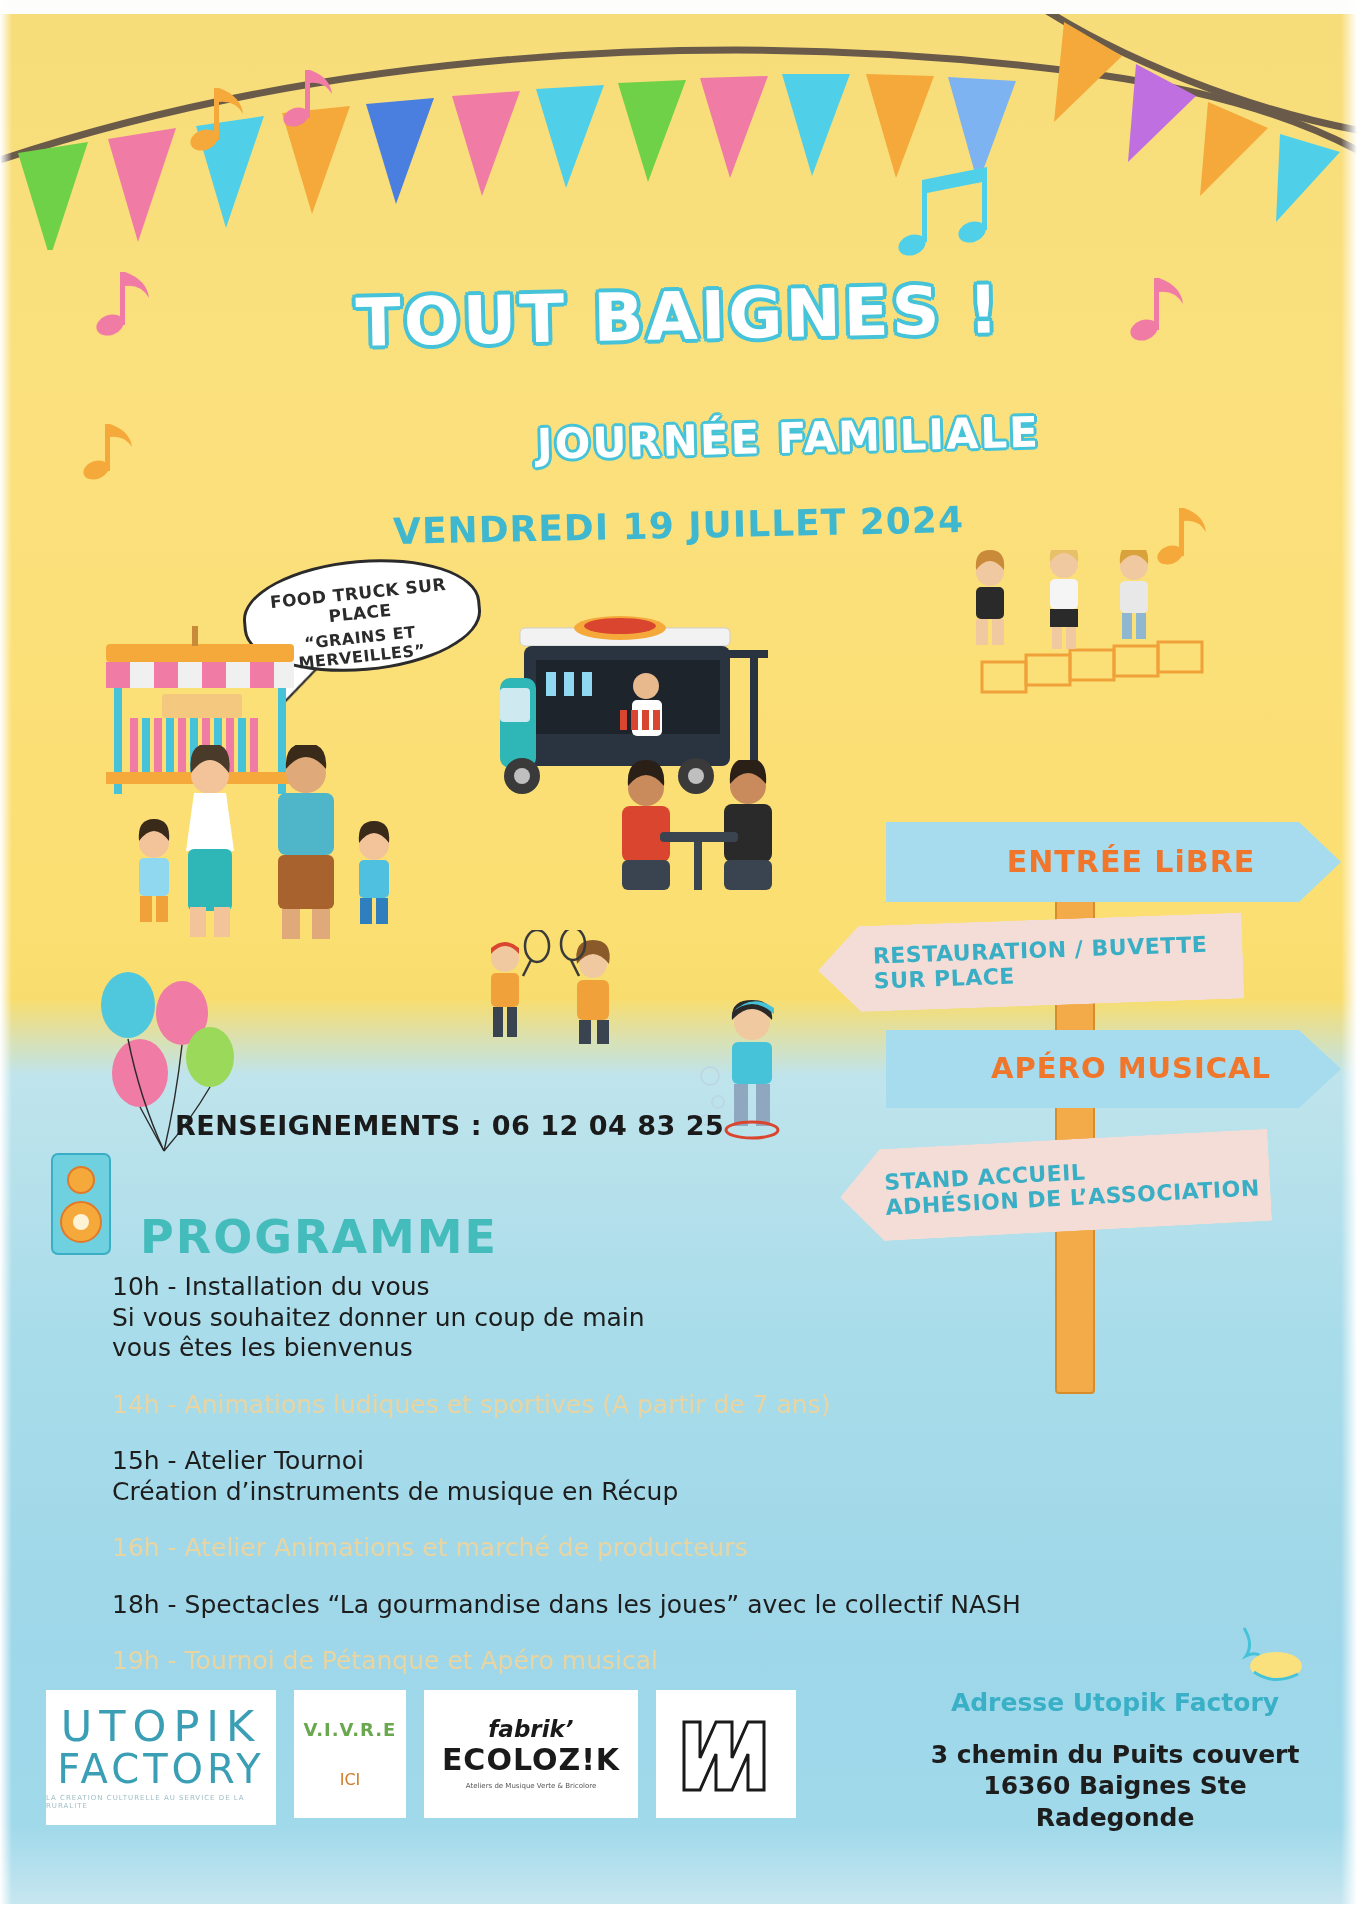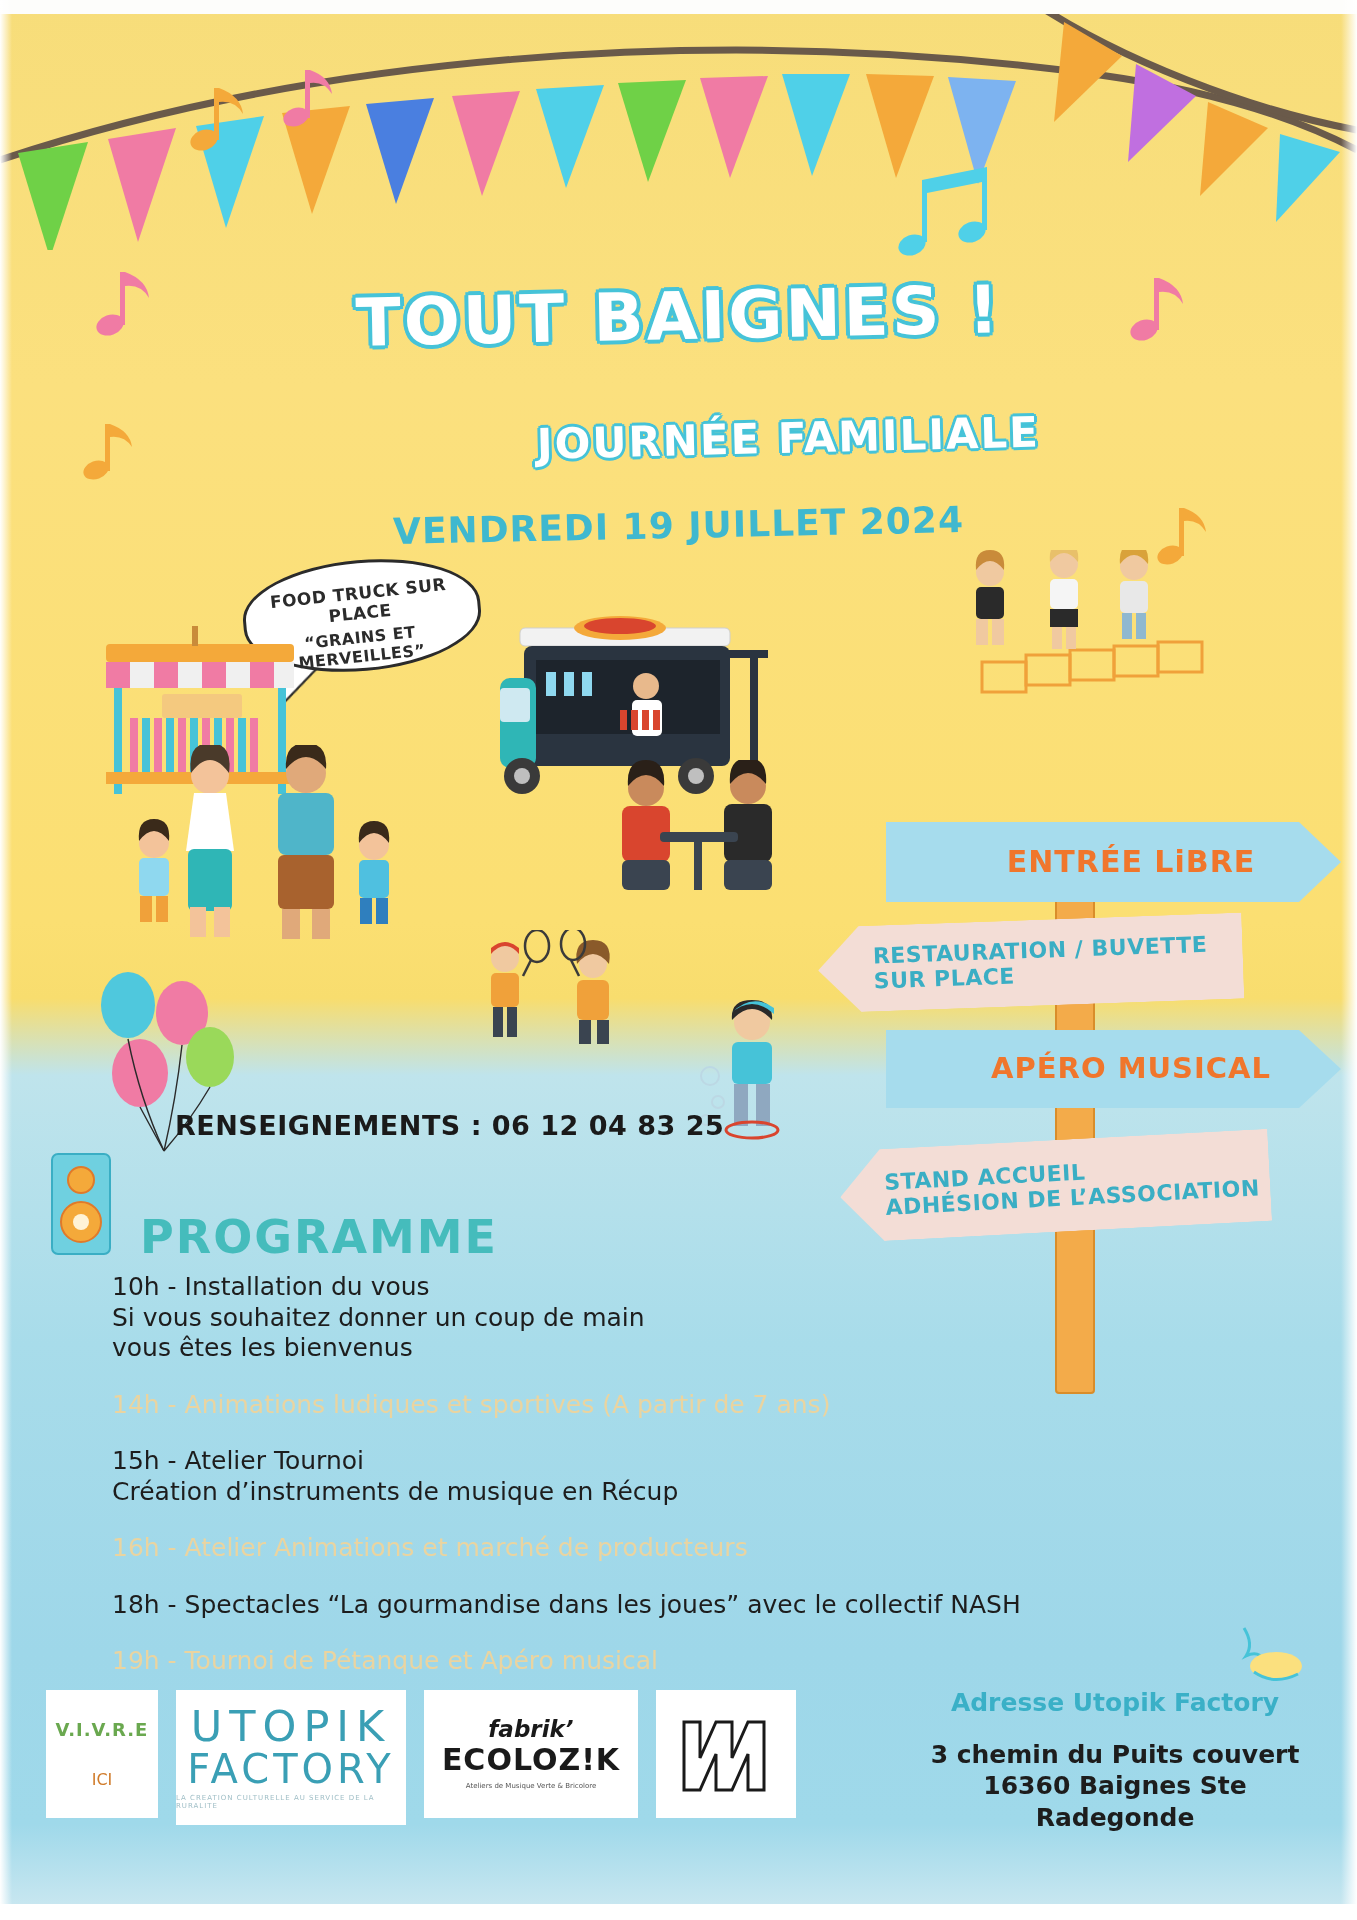--- a/index.html
+++ b/index.html
@@ -457,28 +457,28 @@
     </div>
   </div>
 
   <svg class="ill" style="left:1228px;top:1620px;width:90px;height:80px;" viewBox="0 0 90 80" xmlns="http://www.w3.org/2000/svg">
     <path d="M16 8 q 10 16 2 28 q 12 -6 18 4" stroke="#46c3d8" stroke-width="3" fill="none"></path>
     <ellipse cx="48" cy="46" rx="26" ry="14" fill="#fbe07e"></ellipse>
     <path d="M26 52 q 20 14 44 2" stroke="#46c3d8" stroke-width="3" fill="none"></path>
   </svg>
 
   <div class="logos">
-    <div class="logo-box logo-vivre">
-      <div class="lv1">V.I.V.R.E</div>
-      <div class="lv2">ICI</div>
-    </div>
     <div class="logo-box logo-utopik">
       <div class="lu1">UTOPIK</div>
       <div class="lu2">FACTORY</div>
       <div class="lu3">LA CREATION CULTURELLE AU SERVICE DE LA RURALITE</div>
+    </div>
+    <div class="logo-box logo-vivre">
+      <div class="lv1">V.I.V.R.E</div>
+      <div class="lv2">ICI</div>
     </div>
     <div class="logo-box logo-fabrik">
       <div class="lf1">fabrik’</div>
       <div class="lf2">ECOLOZ!K</div>
       <div class="lf3">Ateliers de Musique Verte &amp; Bricolore</div>
     </div>
     <div class="logo-box logo-nash">
       <svg width="120" height="104" viewBox="0 0 120 104" xmlns="http://www.w3.org/2000/svg">
         <path d="M18 88 L18 20 L34 20 L34 56 L50 20 L66 20 L66 56 L82 20 L98 20 L98 88 L82 88 L82 52 L66 88 L50 88 L50 52 L34 88 Z" fill="none" stroke="#1a1a1a" stroke-width="3"></path>
       </svg>

